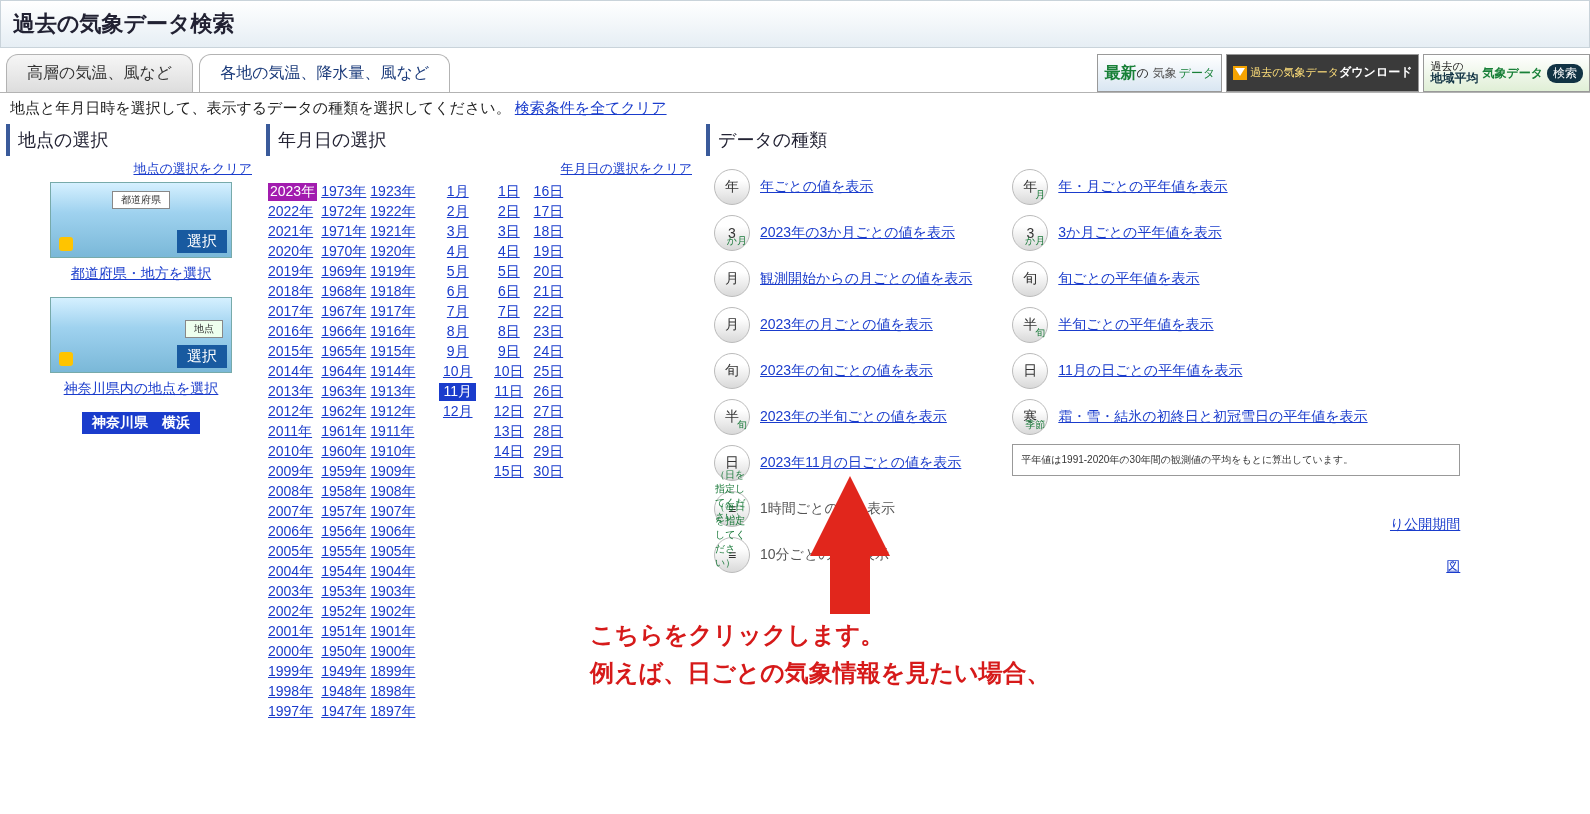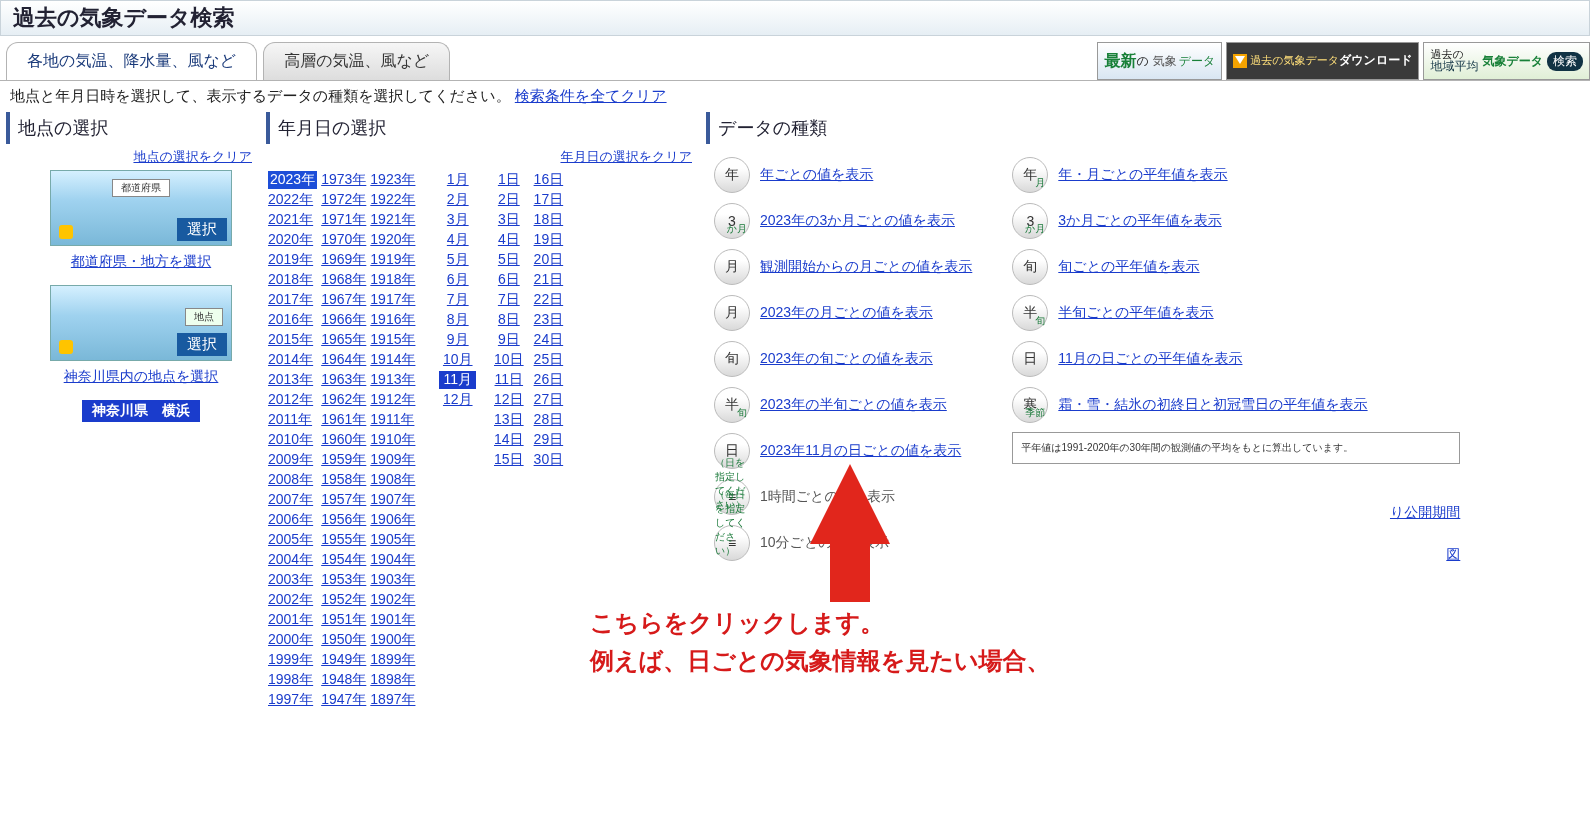--- a/index.html
+++ b/index.html
@@ -1,17 +1,17 @@
 <!DOCTYPE html>
 <html><head>
 <meta charset="utf-8">
 <style>
 html,body{margin:0;padding:0;font-family:"Hiragino Kaku Gothic ProN","Meiryo","MS PGothic",sans-serif;font-size:14px;color:#222;background:#fff}
 a{color:#1a3ccc;text-decoration:underline;cursor:pointer}
-.hdr{background:linear-gradient(#fff,#e6eef4);border:1px solid #c9d3da;padding:2px 12px;font-size:22px;font-weight:bold;color:#223}
+.hdr{background:linear-gradient(#fff,#e6eef4);border:1px solid #c9d3da;padding:8px 12px;font-size:22px;font-weight:bold;color:#223}
 .tabs{display:flex;align-items:flex-end;gap:6px;margin:6px 0 0 6px}
 .tab{padding:8px 20px;border:1px solid #b3b3b3;border-bottom:none;border-radius:12px 12px 0 0;background:linear-gradient(#f6f6f6,#ddd);font-size:16px;cursor:pointer;color:#333}
 .tab.active{background:#fff;font-weight:normal;color:#1a3a7a}
 .banners{margin-left:auto;display:flex;gap:4px;align-items:center}
 .banner{height:36px;display:flex;align-items:center;font-size:12px;padding:0 6px;border:1px solid #999;background:#f0f4f7;cursor:pointer}
 .banner.b1{background:linear-gradient(#fff,#d9e6f2)}
 .banner.b2{background:#3a3a3a;color:#fff}
 .banner.b3{background:linear-gradient(#fff,#e0efd6)}
 .banner .accent{color:#188038;font-weight:bold;font-size:16px}
 .banner .dl-arrow{display:inline-block;width:14px;height:14px;background:#f5a300;margin-right:3px;position:relative}
@@ -27,21 +27,21 @@
 .map-btn .bar{position:absolute;background:#fff;border:1px solid #888;padding:1px 8px;font-size:10px;color:#333}
 .map-btn .bar.top{top:8px;left:50%;transform:translateX(-50%)}
 .map-btn .bar.mid{top:22px;right:8px;background:#efe}
 .map-btn .sel{position:absolute;bottom:4px;right:4px;background:#185aa0;color:#fff;padding:2px 10px;font-size:15px}
 .map-btn .yel{position:absolute;bottom:6px;left:8px;width:14px;height:14px;background:#ffc400;border-radius:3px}
 .loc-caption{margin:2px 0 14px}
 .loc-result{background:#1a3ccc;color:#fff;padding:2px 10px;font-weight:bold;display:inline-block}
 .year-table{display:flex;gap:4px}
 .year-col{display:flex;flex-direction:column}
 .year-col a{margin:1px 0;white-space:nowrap}
-.year-sel{background:#1d4ed8;color:#fff;padding:0 2px;text-decoration:none}
+.year-sel{background:#a21caf;color:#fff;padding:0 2px;text-decoration:none}
 .md-wrap{display:flex;gap:18px;margin-left:24px}
 .md-col{display:flex;flex-direction:column;align-items:center}
 .md-col a{margin:1px 0}
 .md-sel{background:#1a3ccc;color:#fff;padding:0 4px;text-decoration:none}
 .dd-cols{display:flex;gap:10px}
 .dtype{padding:4px 0 4px 14px}
 .dtype-cols{display:flex;gap:40px}
 .dtype-list .row{display:flex;align-items:center;gap:10px;margin:8px 0;min-height:38px}
 .icn{width:34px;height:34px;border-radius:50%;background:linear-gradient(#fff 30%,#d9d9d9);border:1px solid #bbb;display:flex;align-items:center;justify-content:center;font-size:14px;color:#333;flex:0 0 34px;position:relative}
 .icn sub{font-size:10px;position:absolute;right:2px;bottom:2px;color:#1a7a3a}
@@ -50,40 +50,40 @@
 .arrow{position:absolute;width:0;height:0;border-left:40px solid transparent;border-right:40px solid transparent;border-bottom:80px solid #e1261c;pointer-events:none}
 .arrow:after{content:"";position:absolute;left:-20px;top:78px;width:40px;height:60px;background:#e1261c}
 .rel{position:relative}
 </style>
 </head>
 <body>
 
 <div class="hdr">過去の気象データ検索</div>
 
 <div class="tabs">
+  <div class="tab">高層の気温、風など</div>
   <div class="tab active">各地の気温、降水量、風など</div>
-  <div class="tab">高層の気温、風など</div>
   <div class="banners">
     <div class="banner b1">
       <span class="accent">最新</span>
         <span>の</span>
       <span style="margin-left:4px;color:#555">気象</span>
       <span style="margin-left:2px;color:#188038">データ</span>
     </div>
     <div class="banner b2">
       <span class="dl-arrow"></span>
       <span style="display:flex;flex-direction:row;line-height:1.1">
         <span style="color:#ffdf7a;font-size:11px">過去の気象データ</span>
         <span style="color:#fff;font-weight:bold">ダウンロード</span>
       </span>
     </div>
     <div class="banner b3">
       <span style="display:flex;flex-direction:column;line-height:1.1">
         <span style="font-size:11px">過去の</span>
-        <span style="font-weight:normal;color:#134">地域平均</span>
+        <span style="font-weight:bold;color:#134">地域平均</span>
       </span>
       <span style="margin:0 4px;color:#188038;font-weight:bold">気象データ</span>
       <span style="background:#134;color:#fff;padding:1px 6px;border-radius:9px">検索</span>
     </div>
   </div>
 </div>
 
 <div class="topline"></div>
 <div class="instr">
   <span>地点と年月日時を選択して、表示するデータの種類を選択してください。</span>

